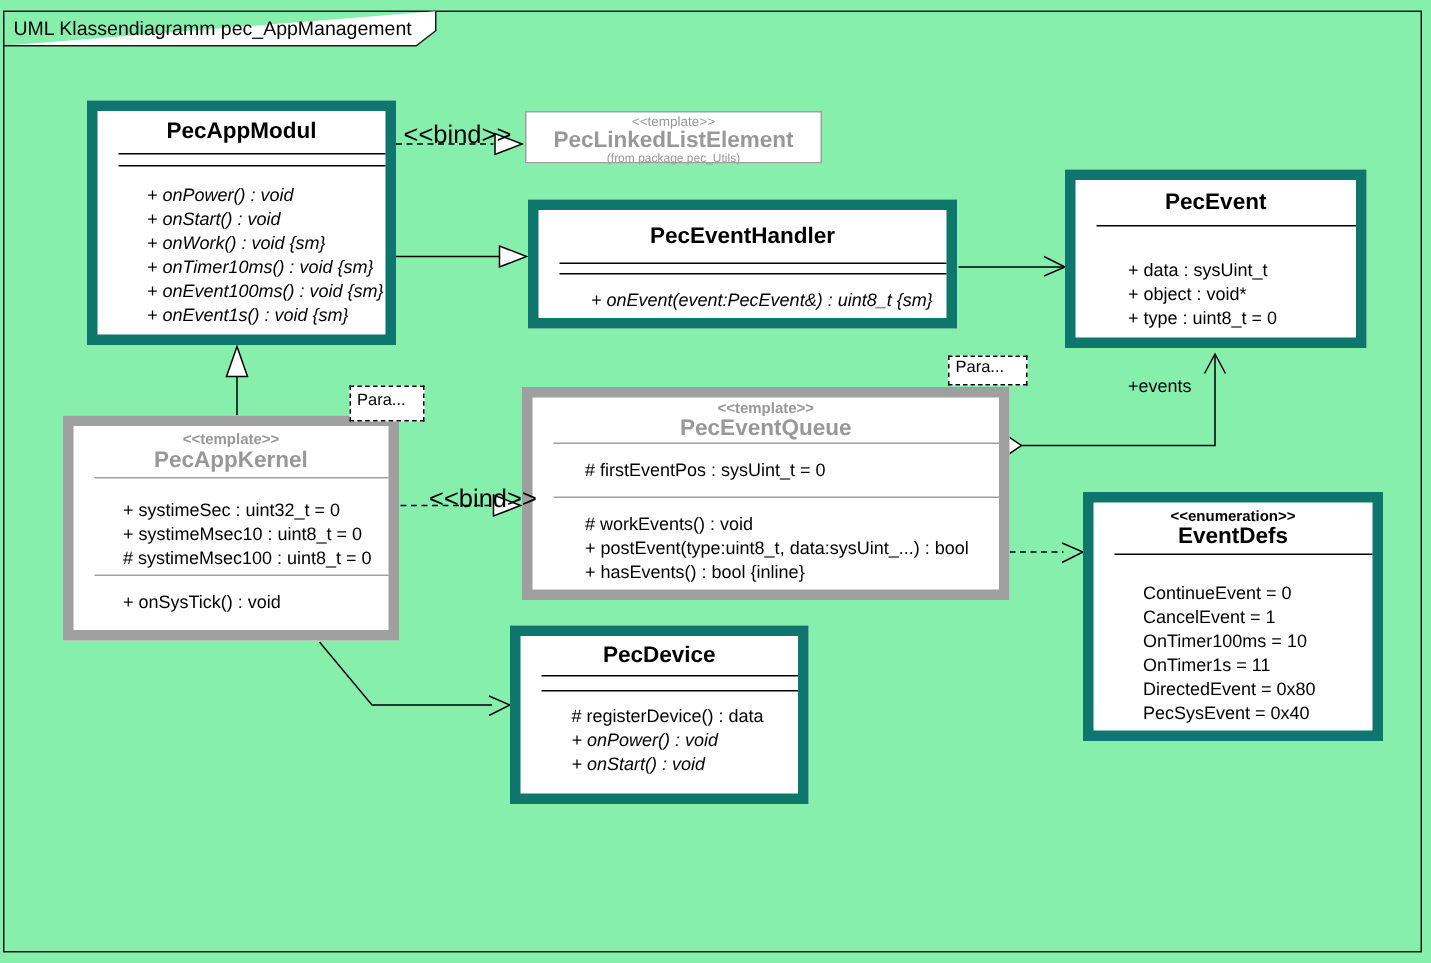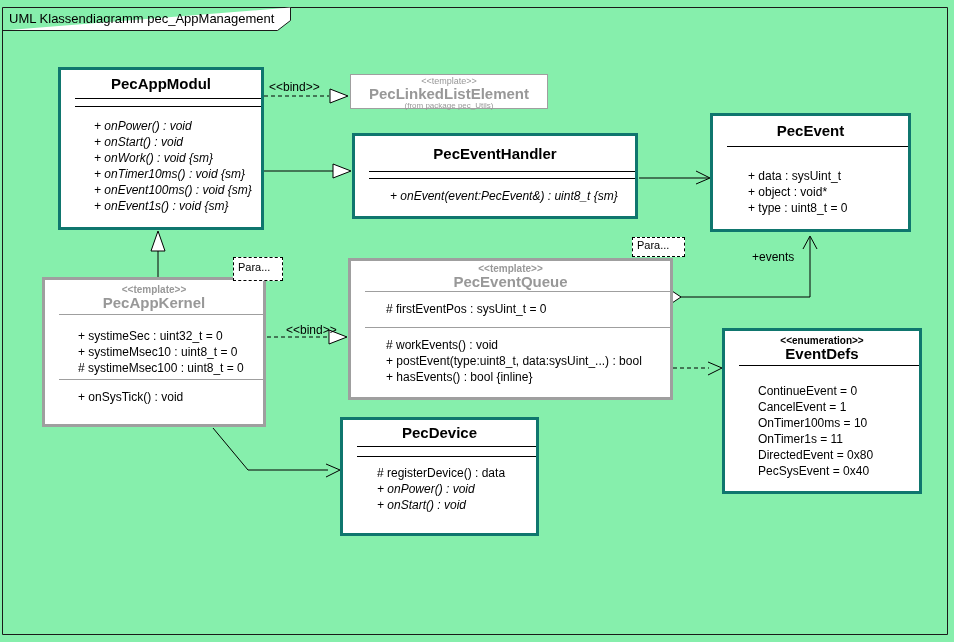--- a/index.html
+++ b/index.html
@@ -1,39 +1,39 @@
 <!DOCTYPE html>
 <html><head>
 <meta charset="utf-8">
 <style>
   html,body{margin:0;padding:0;background:#fff;}
   .canvas{position:relative;width:954px;height:642px;background:#86efac;
           font-family:Liberation Sans, sans-serif;color:#000;overflow:hidden;}
   svg.layer{position:absolute;left:0;top:0;pointer-events:none;}
   .frame-title{position:absolute;left:9px;top:11px;font-size:13px;white-space:nowrap;}
-  .cls{position:absolute;background:#fff;border:3px solid #0f766e;box-sizing:border-box;
+  .cls{position:absolute;background:#fff;border:7px solid #0f766e;box-sizing:border-box;
        display:flex;flex-direction:column;}
   .hd{display:flex;flex-direction:column;justify-content:center;text-align:center;
       font-weight:bold;font-size:15px;line-height:16px;}
   .stereo{font-weight:bold;font-size:10px;line-height:11px;}
   .sec{border-top:1px solid #000;box-sizing:border-box;margin-left:14px;}
   .mems{font-size:12px;line-height:16px;}
   .m{white-space:nowrap;}
   .it{font-style:italic;}
   .tpl{border-color:#9f9f9f;}
   .tpl .sec{border-color:#9f9f9f;}
   .tpl .hd{color:#989898;}
   .graybox{position:absolute;background:#fff;border:1px solid #9f9f9f;box-sizing:border-box;
            color:#989898;text-align:center;}
   .graybox .nm{font-weight:bold;font-size:15px;line-height:15px;}
   .graybox .st{font-size:9px;line-height:10px;}
   .graybox .pkg{font-size:8px;line-height:9px;}
   .para{position:absolute;background:#fff;border:1px dashed #000;box-sizing:border-box;
         font-size:11px;line-height:13px;padding:3px 0 0 4px;white-space:nowrap;overflow:hidden;}
-  .lbl{position:absolute;font-size:12px;white-space:nowrap;}
+  .lbl{position:absolute;font-size:17px;white-space:nowrap;}
   .lbl12{position:absolute;font-size:12px;white-space:nowrap;}
 </style>
 </head>
 <body>
 
 <div class="canvas">
 
   <svg class="layer" width="954" height="642" viewBox="0 0 954 642">
 
     <g stroke="#1a1a1a" fill="none">

